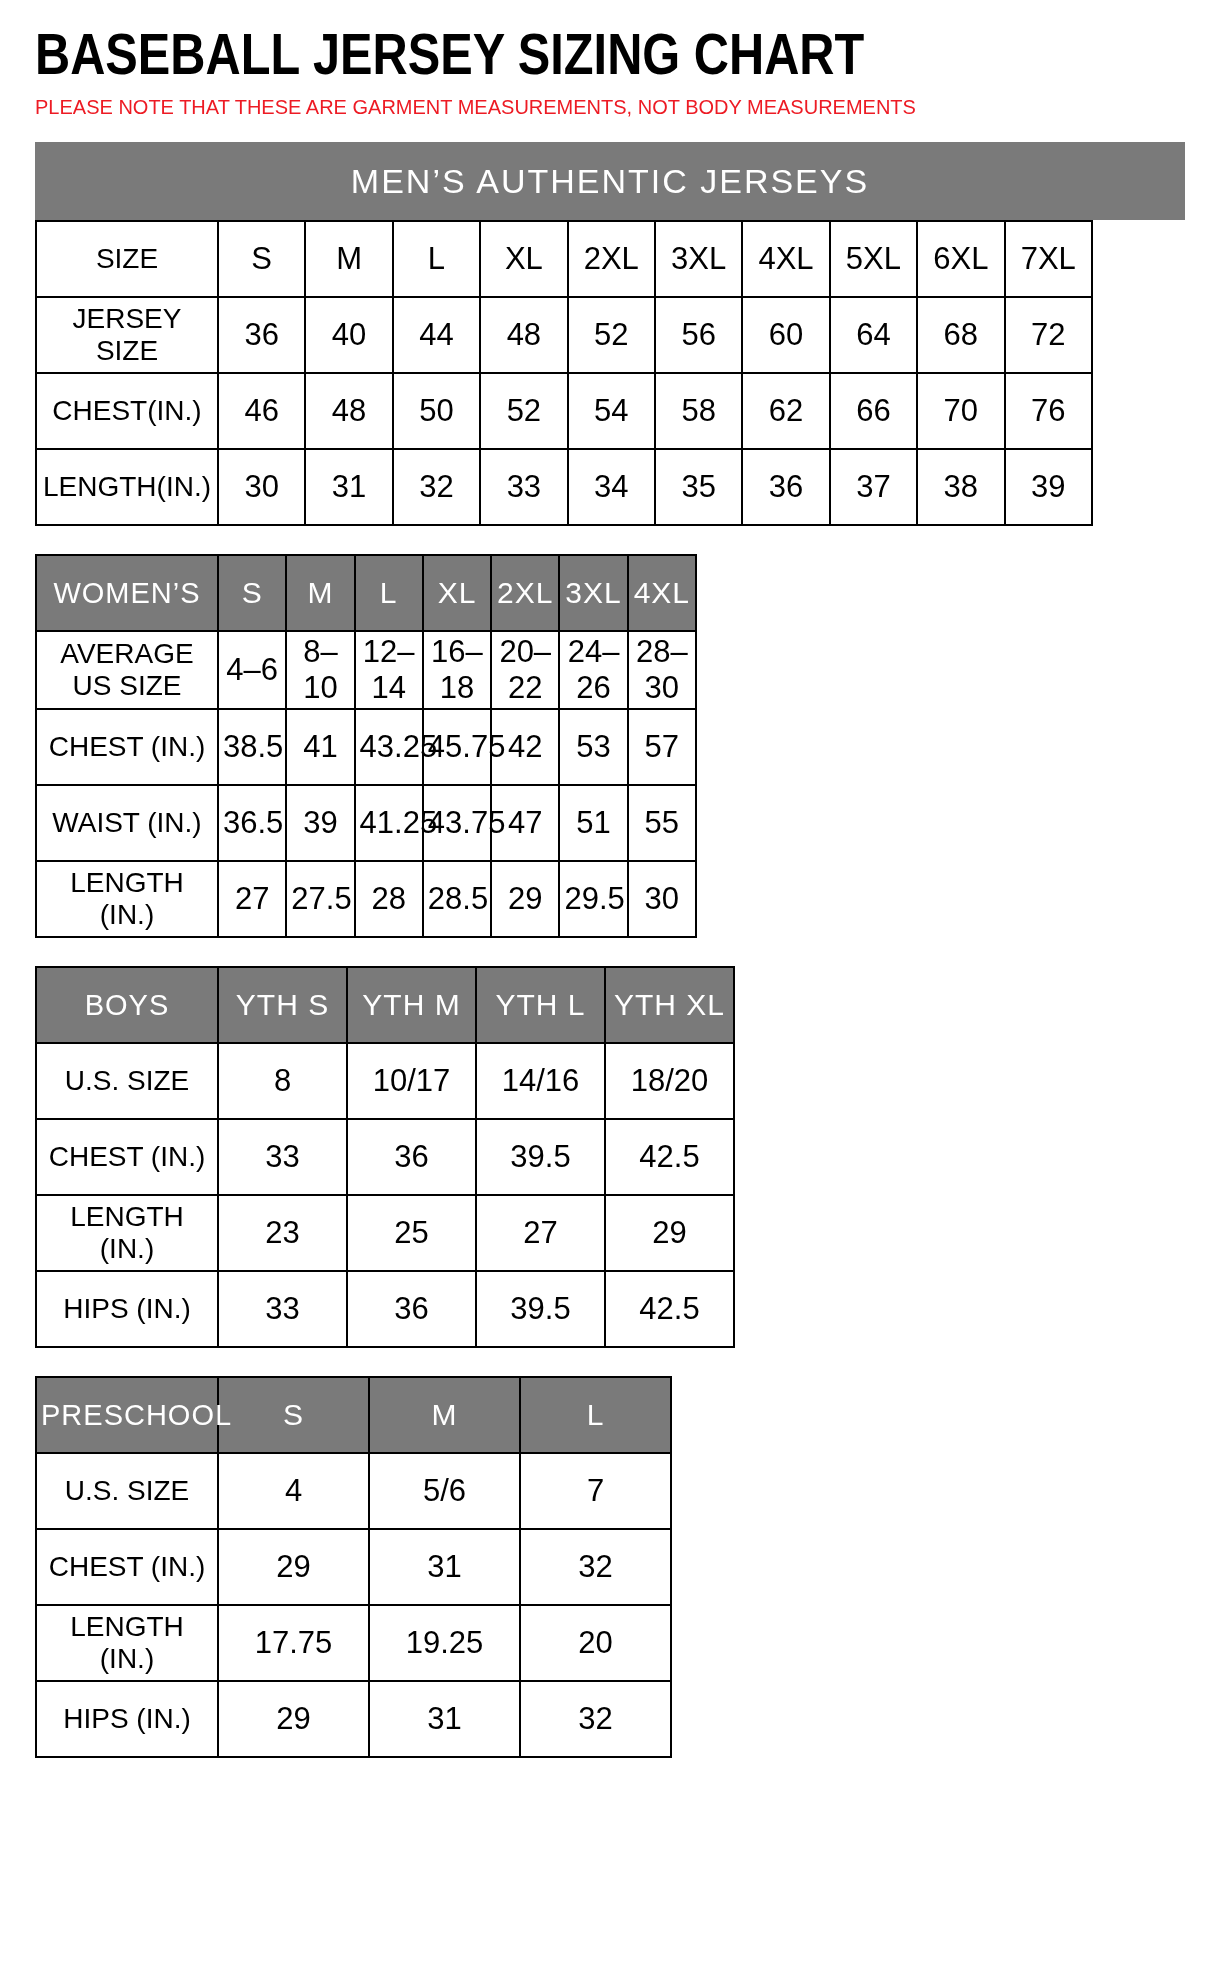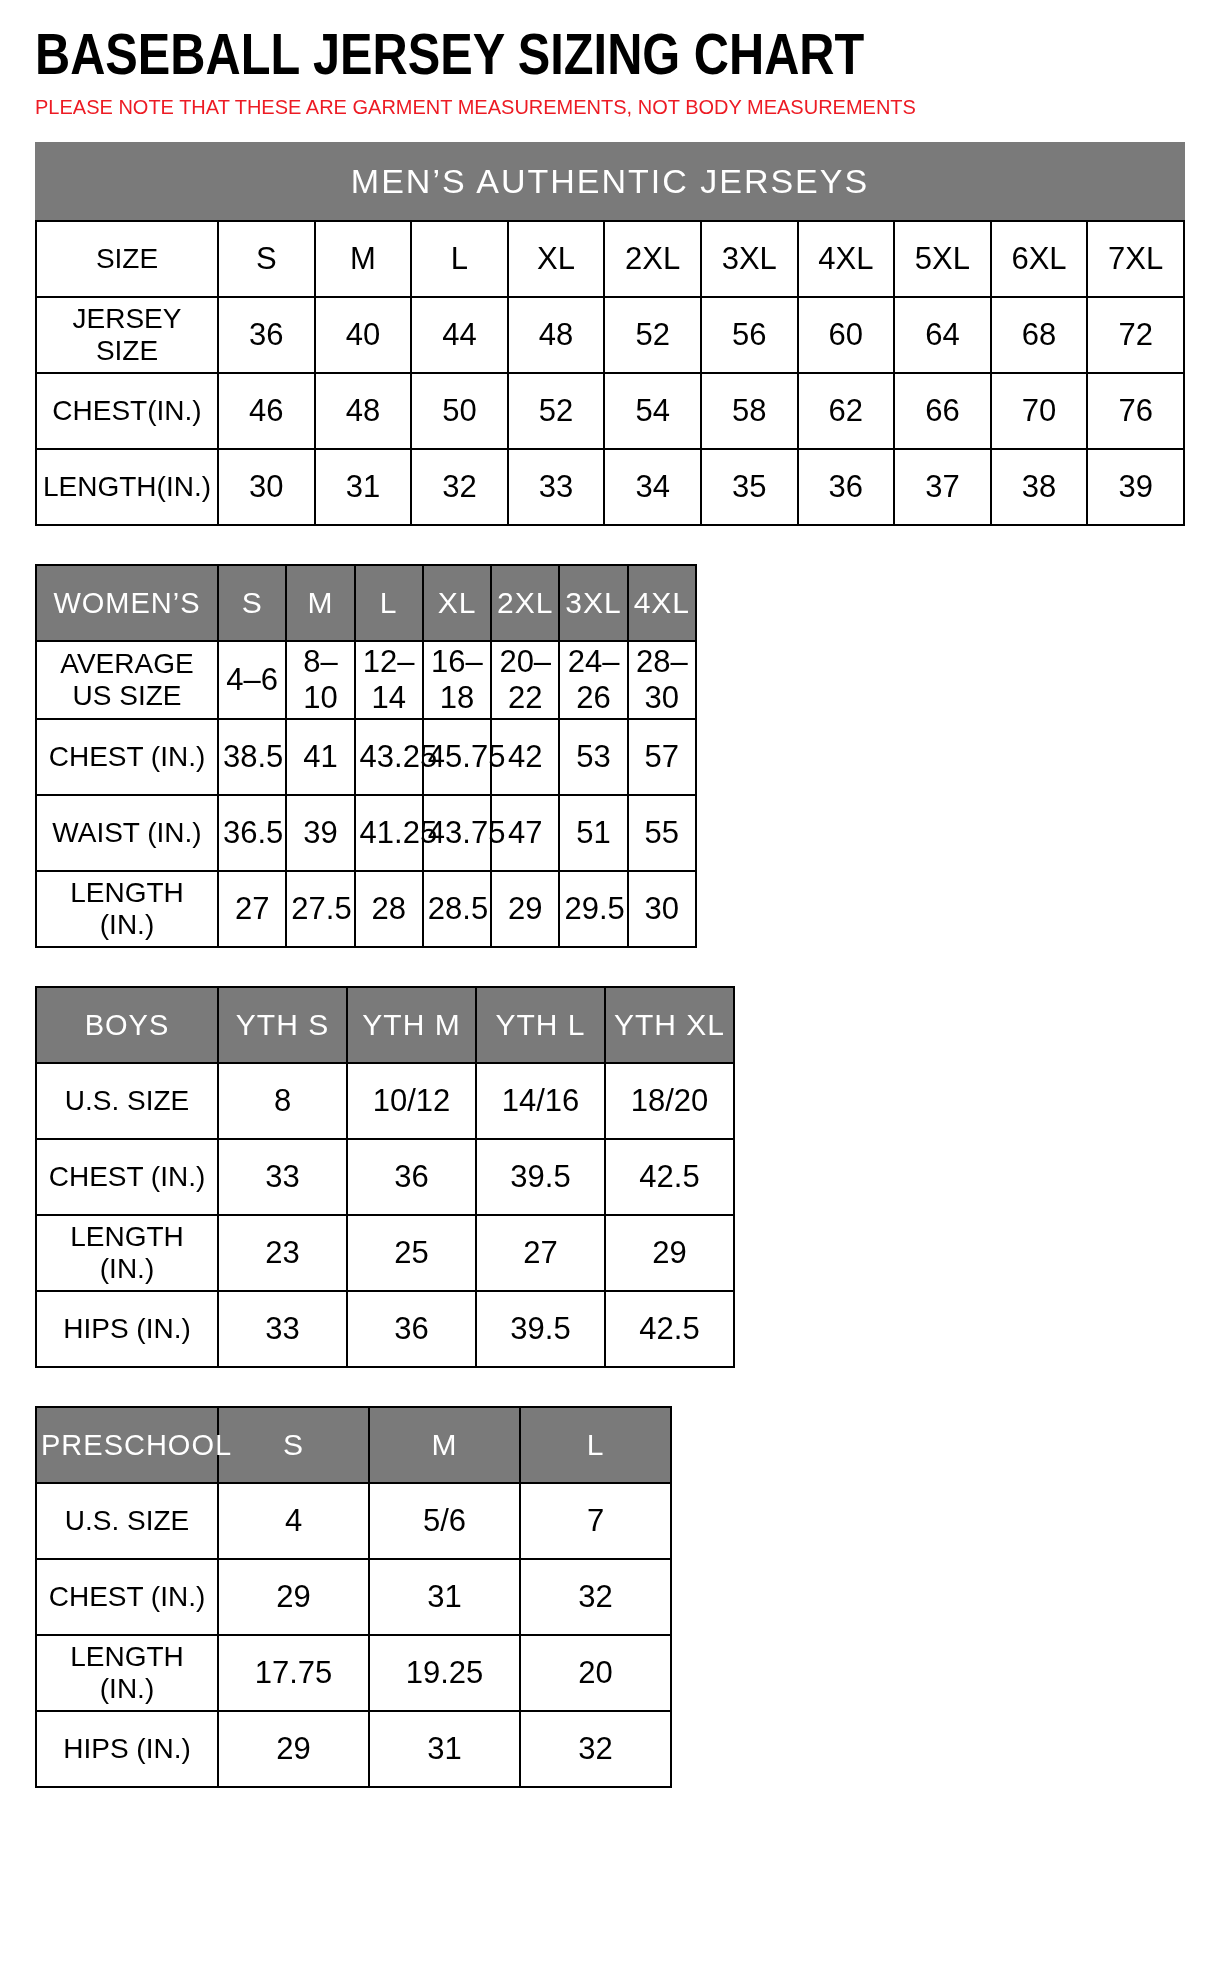--- a/index.html
+++ b/index.html
@@ -30,21 +30,21 @@
     transform-origin:left center;
   }
   .note{
     color:var(--red);
     font-size:20px;
     line-height:1.28;
     margin:0 0 22px 0;
     max-width:940px;
   }
 
-  .tbl-section{margin-bottom:38px;}
+  .tbl-section{margin-bottom:28px;}
 
   .title-bar{
     background:var(--gray);
     color:#fff;
     width:1150px;
     height:78px;
     line-height:78px;
     text-align:center;
     font-size:34px;
     letter-spacing:2px;
@@ -72,21 +72,21 @@
   }
   table.grid td.label{
     font-size:28px;
     line-height:1.15;
   }
   table.grid th.label{
     font-size:29px;
   }
   .label{width:182px;}
 
-  table.mens{width:1150px;}
+  table.mens{width:1058px;}
   table.womens{width:662px;}
   table.boys{width:700px;}
   table.preschool{width:637px;}
 
   .footer{
     color:var(--red);
     font-size:29px;
     margin:8px 0 0 0;
     white-space:nowrap;
   }
@@ -223,21 +223,21 @@
           <tr>
             <th class="label">BOYS</th>
             <th>YTH S</th>
             <th>YTH M</th>
             <th>YTH L</th>
             <th>YTH XL</th>
           </tr>
           <tr>
             <td class="label">U.S. SIZE</td>
             <td>8</td>
-            <td>10/12</td>
+            <td>10/17</td>
             <td>14/16</td>
             <td>18/20</td>
           </tr>
           <tr>
             <td class="label">CHEST (IN.)</td>
             <td>33</td>
             <td>36</td>
             <td>39.5</td>
             <td>42.5</td>
           </tr>

